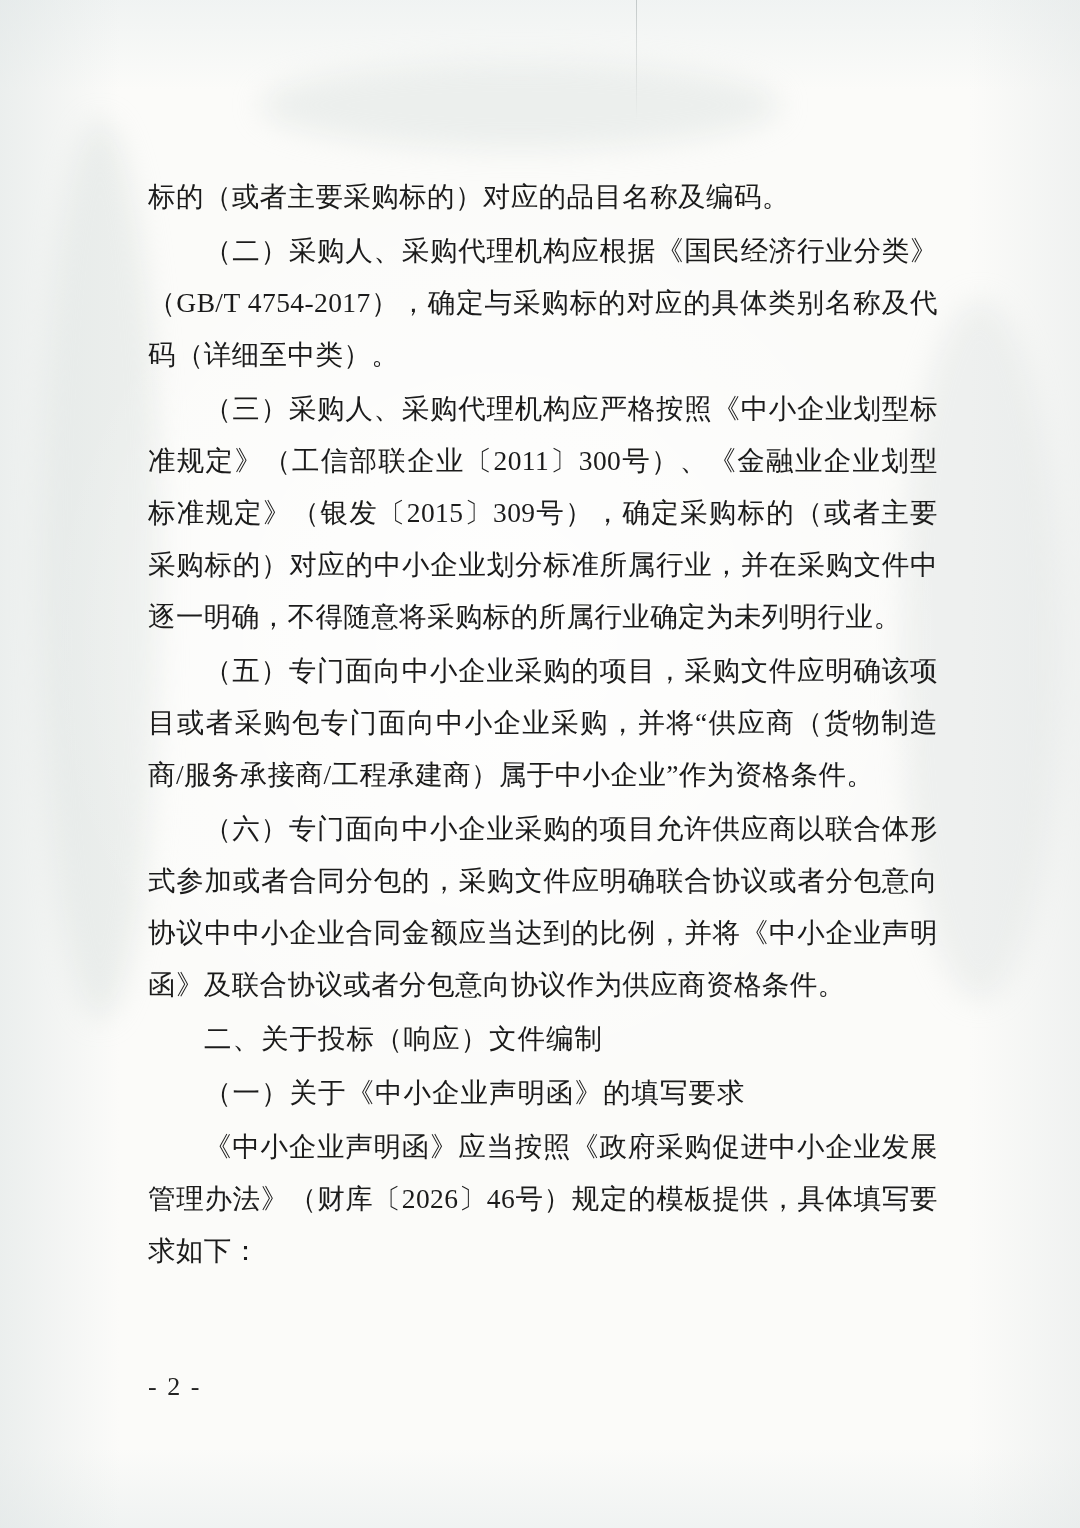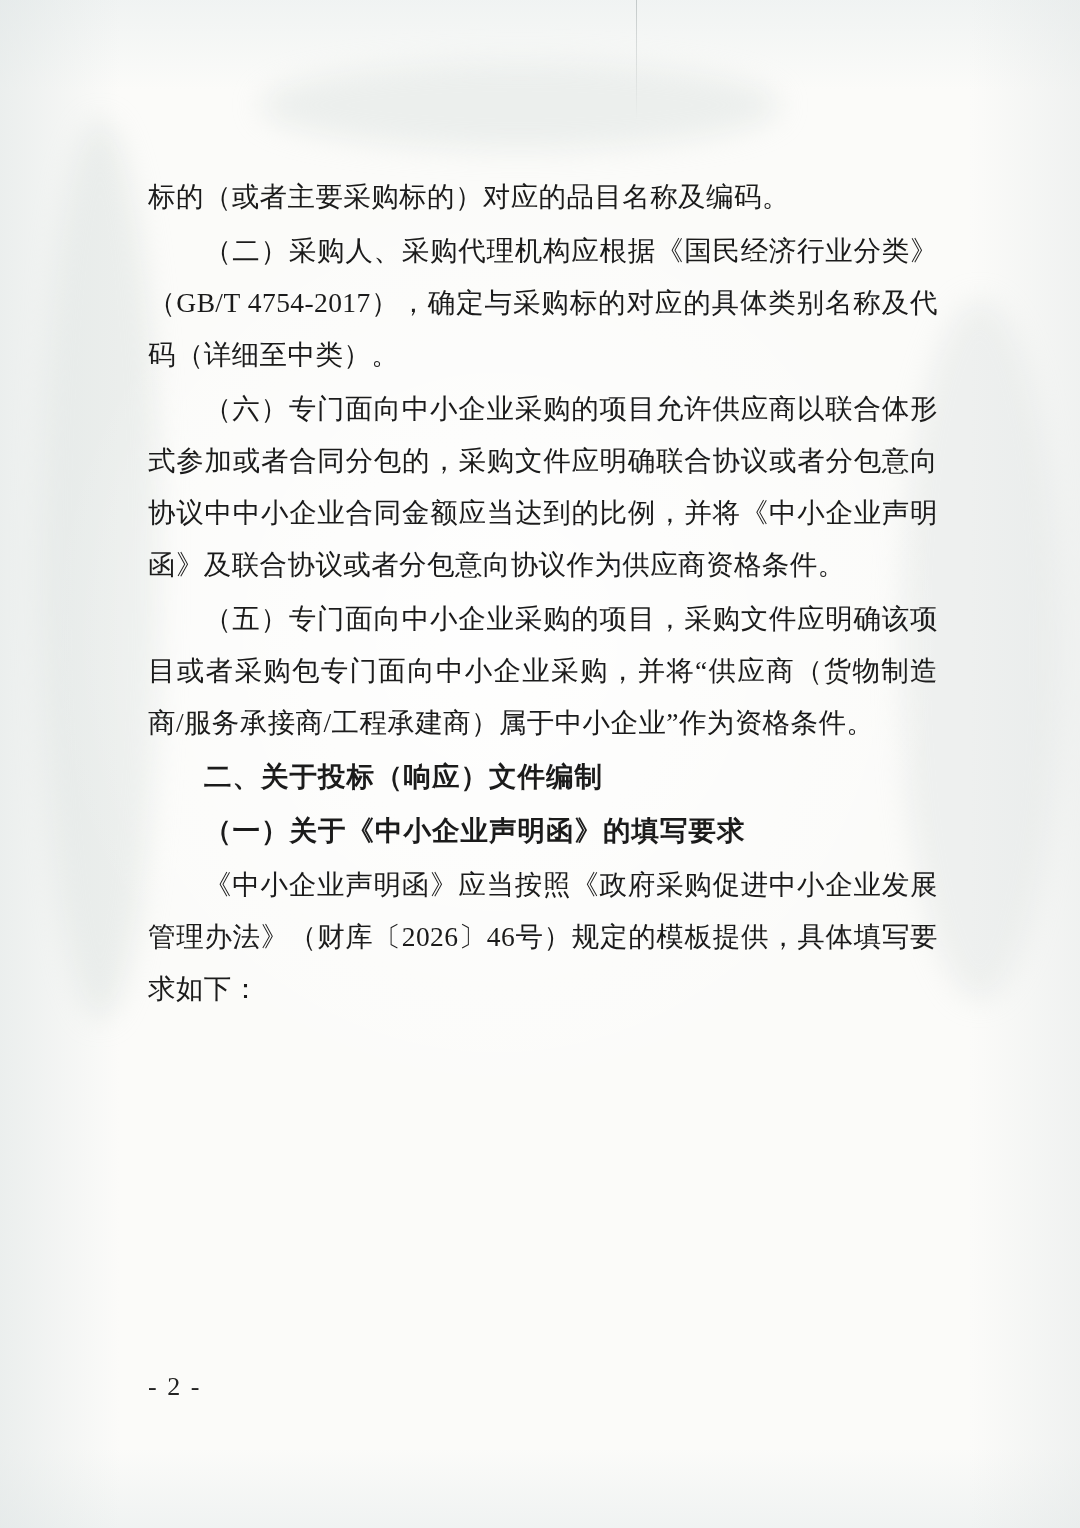--- a/index.html
+++ b/index.html
@@ -61,21 +61,21 @@
     color: #1b1b1b;
     text-align: justify;
     text-justify: inter-ideograph;
     letter-spacing: 0.4px;
   }
   p.ind {
     text-indent: 56px;
     font-family: Liberation Serif, serif;
   }
   p.head {
-    font-weight: bold;
+    font-weight: normal;
     text-indent: 56px;
     letter-spacing: 1px;
   }
   .pagenum {
     position: absolute;
     left: 148px;
     top: 1372px;
     font-size: 26px;
     color: #232323;
     letter-spacing: 2px;
@@ -89,21 +89,22 @@
 <div class="page">
 
   <div class="scan-blotch" style="left:40px; top:120px; width:120px; height:900px; background:rgba(205,214,212,0.35);"></div>
   <div class="scan-blotch" style="left:900px; top:300px; width:160px; height:700px; background:rgba(208,216,214,0.3);"></div>
   <div class="scan-blotch" style="left:260px; top:60px; width:520px; height:90px; background:rgba(214,222,220,0.4);"></div>
   <div class="seam"></div>
 
   <div class="content">
     <p class="plain">标的（或者主要采购标的）对应的品目名称及编码。</p>
     <p class="ind">（二）采购人、采购代理机构应根据《国民经济行业分类》（GB/T 4754-2017），确定与采购标的对应的具体类别名称及代码（详细至中类）。</p>
+    <p class="ind">（三）采购人、采购代理机构应严格按照《中小企业划型标准规定》（工信部联企业〔2011〕300号）、《金融业企业划型标准规定》（银发〔2015〕309号），确定采购标的（或者主要采购标的）对应的中小企业划分标准所属行业，并在采购文件中逐一明确，不得随意将采购标的所属行业确定为未列明行业。</p>
+    <p class="ind">（五）专门面向中小企业采购的项目，采购文件应明确该项目或者采购包专门面向中小企业采购，并将“供应商（货物制造商/服务承接商/工程承建商）属于中小企业”作为资格条件。</p>
     <p class="ind">（六）专门面向中小企业采购的项目允许供应商以联合体形式参加或者合同分包的，采购文件应明确联合协议或者分包意向协议中中小企业合同金额应当达到的比例，并将《中小企业声明函》及联合协议或者分包意向协议作为供应商资格条件。</p>
-    <p class="ind">（五）专门面向中小企业采购的项目，采购文件应明确该项目或者采购包专门面向中小企业采购，并将“供应商（货物制造商/服务承接商/工程承建商）属于中小企业”作为资格条件。</p>
     <p class="head">二、关于投标（响应）文件编制</p>
     <p class="head">（一）关于《中小企业声明函》的填写要求</p>
     <p class="ind">《中小企业声明函》应当按照《政府采购促进中小企业发展管理办法》（财库〔2026〕46号）规定的模板提供，具体填写要求如下：</p>
   </div>
 
   <div class="pagenum">- 2 -</div>
 </div>
 
 </body></html>

